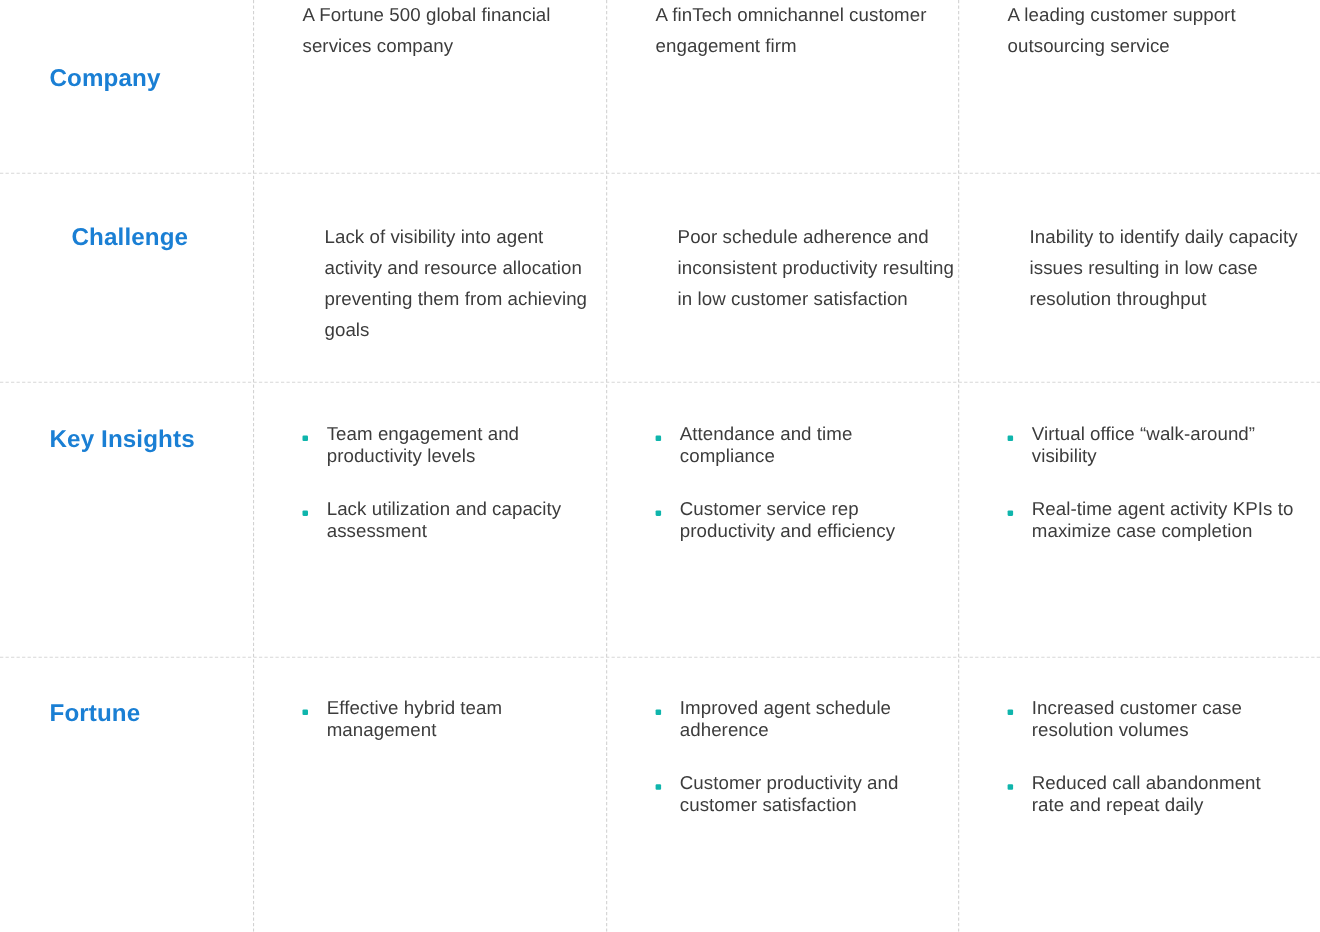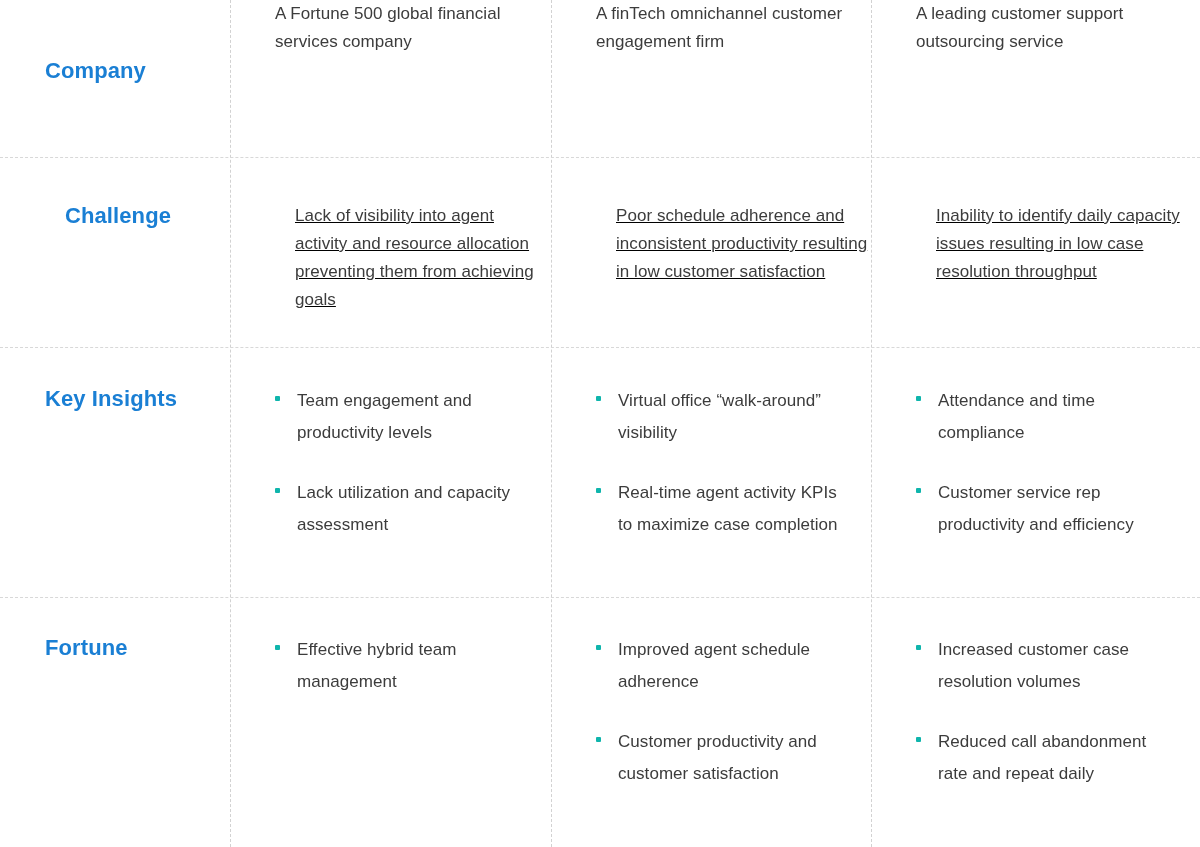--- a/index.html
+++ b/index.html
@@ -81,21 +81,21 @@
     line-height: 28px;
     font-weight: 600;
     letter-spacing: 0.1px;
     white-space: nowrap;
   }
 
   .content-cell {
     padding-left: 45px;
     padding-right: 22px;
   }
-  .row-challenge .content-cell { padding-top: 45px; text-decoration: underline; }
+  .row-challenge .content-cell { padding-top: 45px; }
   .row-insights  .content-cell { padding-top: 38px; }
   .row-results   .content-cell { padding-top: 37px; }
 
   .cell-text {
     color: #3c3c3c;
     font-size: 17px;
     line-height: 28px;
     letter-spacing: 0.05px;
   }
 
@@ -104,21 +104,21 @@
     list-style: none;
     margin: 0;
     padding: 0;
   }
   .bullet-item {
     position: relative;
     padding-left: 22px;
     margin-bottom: 28px;
     color: #3c3c3c;
     font-size: 17px;
-    line-height: 32px;
+    line-height: 20px;
     letter-spacing: 0.05px;
   }
   .bullet-item:last-child { margin-bottom: 0; }
   .bullet-dot {
     position: absolute;
     left: 0;
     top: 11px;
     width: 5px;
     height: 5px;
     background: #0fb5ac;
@@ -183,40 +183,40 @@
         <li class="bullet-item">
           <span class="bullet-dot"></span>
           <span>Lack utilization and capacity assessment</span>
         </li>
       </ul>
     </div>
     <div class="cell content-cell">
       <ul class="bullet-list">
         <li class="bullet-item">
           <span class="bullet-dot"></span>
+          <span>Attendance and time compliance</span>
+        </li>
+        <li class="bullet-item">
+          <span class="bullet-dot"></span>
+          <span>Customer service rep productivity and efficiency</span>
+        </li>
+      </ul>
+    </div>
+    <div class="cell content-cell">
+      <ul class="bullet-list">
+        <li class="bullet-item">
+          <span class="bullet-dot"></span>
           <span>Virtual office “walk-around” visibility</span>
         </li>
         <li class="bullet-item">
           <span class="bullet-dot"></span>
           <span>Real-time agent activity KPIs to maximize case completion</span>
         </li>
       </ul>
     </div>
-    <div class="cell content-cell">
-      <ul class="bullet-list">
-        <li class="bullet-item">
-          <span class="bullet-dot"></span>
-          <span>Attendance and time compliance</span>
-        </li>
-        <li class="bullet-item">
-          <span class="bullet-dot"></span>
-          <span>Customer service rep productivity and efficiency</span>
-        </li>
-      </ul>
-    </div>
   </div>
 
   <div class="row row-results">
     <div class="cell label-cell">
       <div class="row-label">Fortune</div>
     </div>
     <div class="cell content-cell">
       <ul class="bullet-list">
         <li class="bullet-item">
           <span class="bullet-dot"></span>

